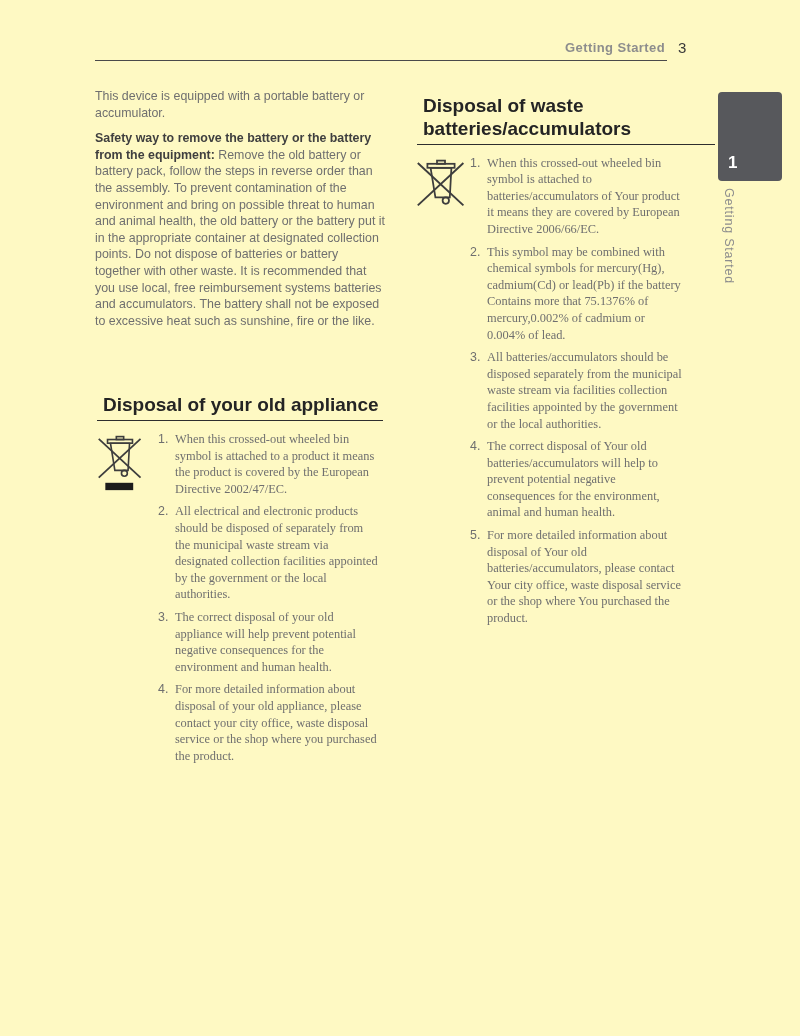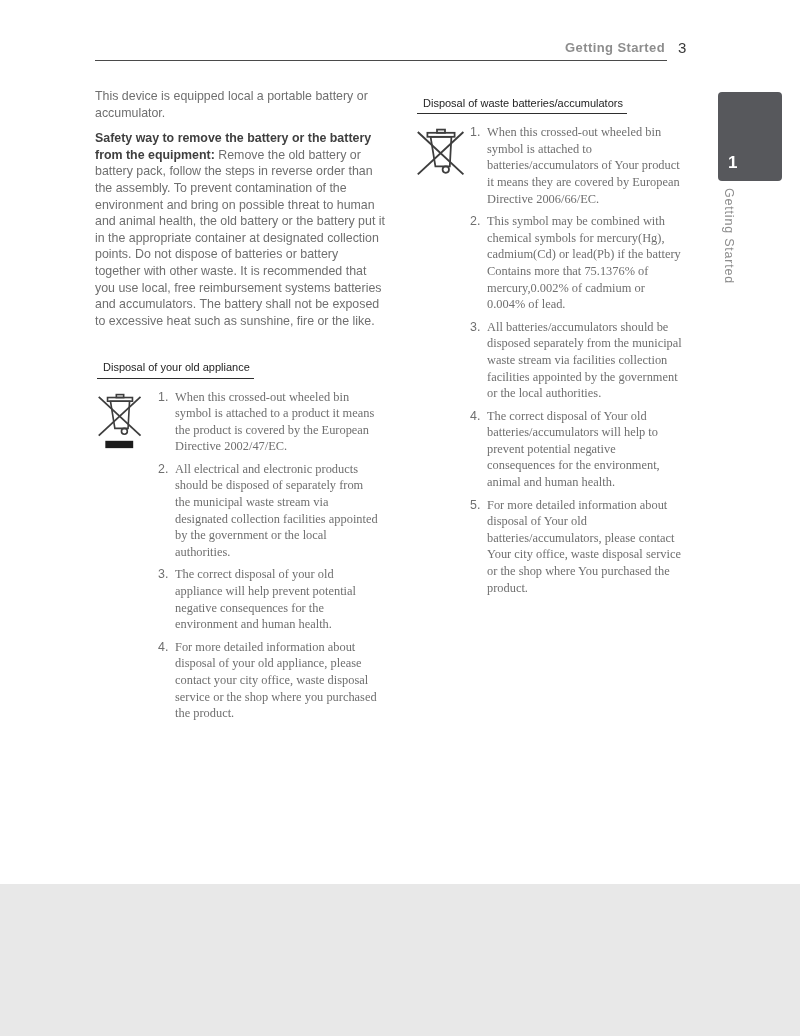--- a/index.html
+++ b/index.html
@@ -1,19 +1,19 @@
 <!DOCTYPE html>
 <html><head>
 <meta charset="utf-8">
 <style>
   html,body { margin:0; padding:0; background:#e8e8e8; }
   .page {
     position:relative;
-    width:800px; height:884px;
-    background:#ffffff;
+    width:800px; height:1036px;
+    background:#fef9c3;
     font-family:"Liberation Sans", sans-serif;
     color:#6f6f6f;
     overflow:hidden;
   }
 
   
   .running-head {
     position:absolute; left:95px; top:40px; width:570px;
     text-align:right;
     font-size:13px; font-weight:bold; letter-spacing:.4px;
@@ -48,25 +48,25 @@
   .col { position:absolute; font-size:12.4px; line-height:16.6px; }
   .col-left  { left:95px;  top:88px;  width:292px; }
   .col-right { left:415px; top:95px;  width:300px; }
 
   p { margin:0 0 9px 0; }
   p b { color:#3f3f3f; }
 
   h2 {
     display:inline-block;
     margin:0 0 10px 2px; padding:0 4px 3px 6px;
-    font-size:11px; font-weight:normal; color:#242424;
+    font-size:19px; font-weight:bold; color:#242424;
     border-bottom:1.6px solid #2e2e2e;
     line-height:1.2;
   }
-  .col-left h2 { margin-top:23px; }
+  .col-left h2 { margin-top:56px; }
 
   
   .list-block { position:relative; }
   .weee-icon { position:absolute; top:3px; }
   .col-left  .weee-icon { left:3px; }
   .col-right .weee-icon { left:2px; }
 
   ol.plain { list-style:none; margin:0; padding:0; }
   .col-left  ol.plain { padding-left:63px; width:222px; }
   .col-right ol.plain { padding-left:55px; width:215px; }
@@ -86,21 +86,21 @@
   <div class="running-head">Getting Started</div>
   <div class="page-number">3</div>
   <div class="header-rule"></div>
 
   <div class="chapter-tab">
     <span class="num">1</span>
   </div>
   <div class="chapter-tab-label">Getting Started</div>
 
   <div class="col col-left">
-    <p>This device is equipped local a portable battery or accumulator.</p>
+    <p>This device is equipped with a portable battery or accumulator.</p>
     <p><b>Safety way to remove the battery or the battery from the equipment:</b><span> Remove the old battery or battery pack, follow the steps in reverse order than the assembly. To prevent contamination of the environment and bring on possible threat to human and animal health, the old battery or the battery put it in the appropriate container at designated collection points. Do not dispose of batteries or battery together with other waste. It is recommended that you use local, free reimbursement systems batteries and accumulators. The battery shall not be exposed to excessive heat such as sunshine, fire or the like.</span></p>
 
     <h2>Disposal of your old appliance</h2>
 
     <div class="list-block">
       <span class="weee-icon">
         <svg width="44" height="58" viewBox="0 0 60 78">
           <rect class="stroke" x="25" y="3" width="10" height="4"></rect>
           <rect class="stroke" x="13" y="7" width="34" height="5"></rect>
           <path class="stroke" d="M17,12 L43,12 L41,49 L23,49 Z"></path>

